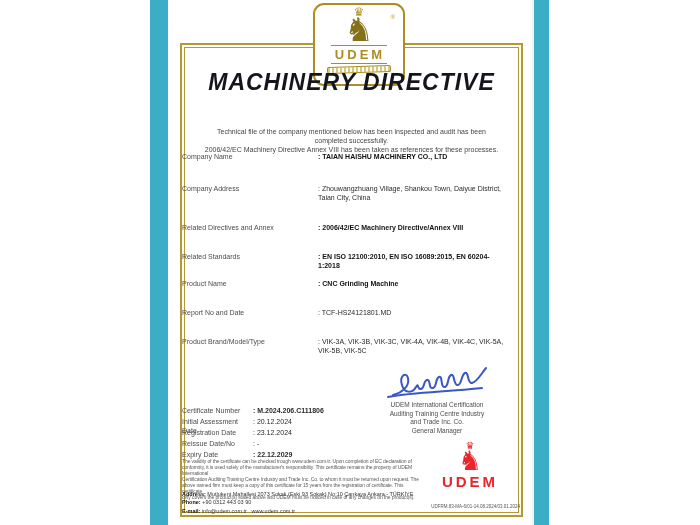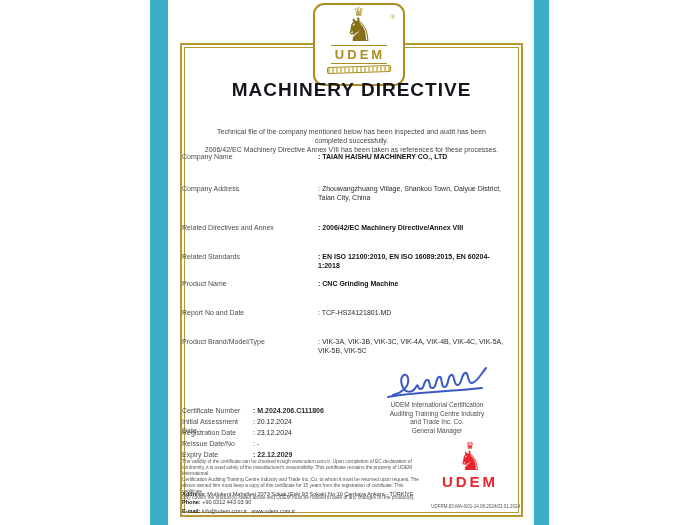--- a/index.html
+++ b/index.html
@@ -19,21 +19,21 @@
   .logo-gold .horse{font-size:33px;line-height:30px;color:#87701a;margin-top:-2px;}
   .logo-gold .reg{position:absolute;right:8px;top:9px;font-size:6px;color:#ab8e1f;}
   .logo-gold .word{display:inline-block;font-size:13px;font-weight:bold;letter-spacing:3px;
              color:#ab8e1f;border-top:1px solid #ab8e1f;border-bottom:1px solid #ab8e1f;
              padding:1px 2px 1px 4px;margin-top:-1px;}
   .logo-gold .ribbon{margin:2px auto 0;width:62px;height:5px;border:1px solid #ab8e1f;
              border-radius:2px;transform:rotate(-2deg);background:repeating-linear-gradient(90deg,#d9c87a 0 2px,#fff 2px 4px);}
   
   .title{position:absolute;left:180px;width:343px;text-align:center;color:#15151e;
          font-weight:bold;z-index:2;}
-  .title1{top:79px;font-size:19px;letter-spacing:1px;}
+  .title1{top:69px;font-size:23px;letter-spacing:1px;font-style:italic;}
   .title2{top:101px;font-size:21.5px;letter-spacing:0.5px;}
   .subtitle{position:absolute;left:180px;top:127px;width:343px;text-align:center;
             font-size:7px;line-height:9px;color:#454545;z-index:2;}
   
   .frow{position:absolute;left:182px;width:330px;font-size:7px;line-height:9px;z-index:2;}
   .flabel{position:absolute;left:0;top:0;width:135px;color:#4c4c4c;}
   .fvalue{position:absolute;left:136px;top:0;width:192px;color:#2a2a2a;}
   .bold{font-weight:bold;color:#111;}
   
   .crow{position:absolute;left:182px;width:260px;font-size:7px;line-height:9px;z-index:2;}

